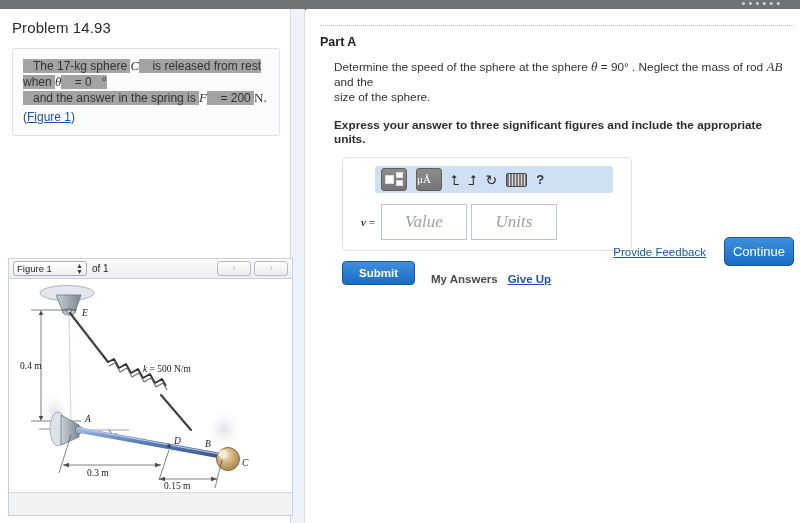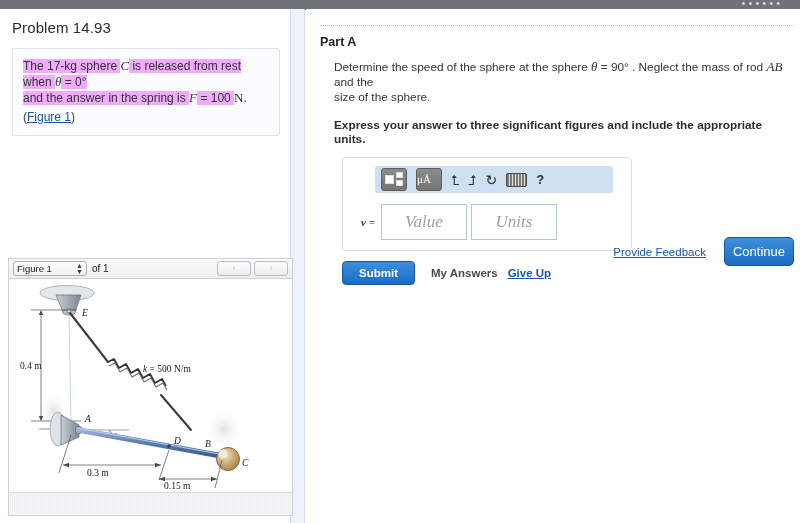--- a/index.html
+++ b/index.html
@@ -54,21 +54,21 @@
     border: 1px solid #dfe3e8;
     background: #fbfcfd;
     border-radius: 2px;
     padding: 9px 10px 10px 10px;
     line-height: 16px;
     font-size: 12px;
     color: #333;
   }
   .problem-box .mathy { font-family: "Liberation Serif", serif; font-style: italic; font-size: 13px; }
   .problem-box .upr { font-family: "Liberation Serif", serif; font-style: normal; font-size: 13px; }
-  .hl { background: #f0abfc; }
+  .hl { background: #a3a3a3; padding-left: 10px; }
   .figlink {
     color: #1b55a8;
     text-decoration: underline;
     cursor: pointer;
   }
   .figlink-wrap { display: block; margin-top: 3px; color:#444; }
 
   
   .divider-strip {
     position: absolute;
@@ -282,21 +282,21 @@
     box-sizing: border-box;
     cursor: text;
   }
   .ans-field.value { width: 86px; }
   .ans-field.units { width: 86px; margin-left: 4px; }
 
   
   .submit-row {
     margin: 10px 0 0 36px;
     display: flex;
-    align-items: center;
+    align-items: flex-end;
   }
   .btn-submit {
     background: linear-gradient(#3f8fdd,#1a6cc4);
     border: 1px solid #17559b;
     border-radius: 4px;
     color: #fff;
     font-size: 11.5px;
     font-weight: bold;
     padding: 5px 16px;
     cursor: pointer;
@@ -349,21 +349,21 @@
 <div class="top-bar">
   <div class="top-bar-inner">• • • • • •</div>
 </div>
 
 <div class="left-col">
 
   <div class="problem-title">Problem 14.93</div>
 
   <div class="problem-box">
     <span class="hl">The 17-kg sphere </span><span class="mathy">C</span><span class="hl"> is released from rest when </span><span class="mathy">θ</span><span class="hl"> = 0</span><span class="hl">°</span><br>
-    <span class="hl">and the answer in the spring is </span><span class="mathy">F</span><span class="hl"> = 100 </span><span class="upr">N</span><span>.</span>
+    <span class="hl">and the answer in the spring is </span><span class="mathy">F</span><span class="hl"> = 200 </span><span class="upr">N</span><span>.</span>
     <span class="figlink-wrap"><span>(</span><span class="figlink">Figure 1</span><span>)</span></span>
   </div>
 
 </div>
 
 <div class="divider-strip"></div>
 
 <div class="figure-panel">
 
   <div class="fig-toolbar">

